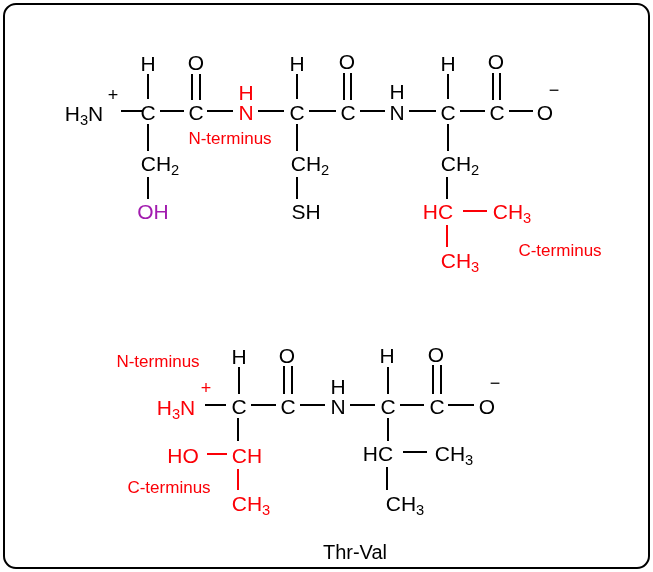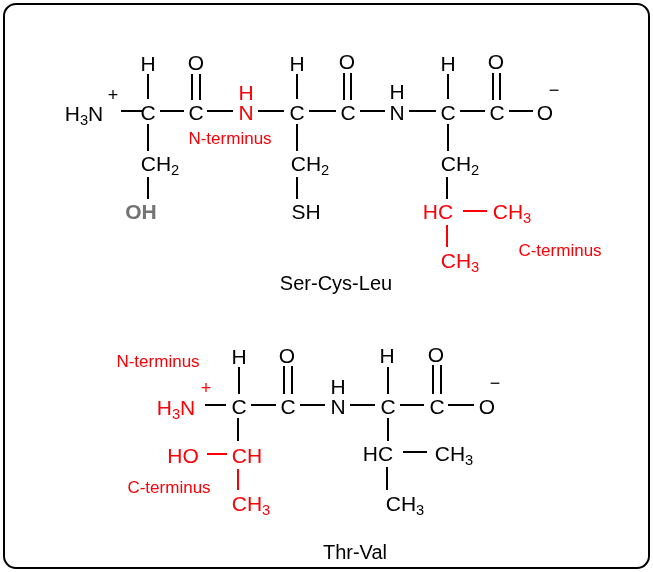--- a/index.html
+++ b/index.html
@@ -38,21 +38,20 @@
     color:#000;
     line-height:1;
     white-space:nowrap;
   }
 </style>
 </head>
 <body>
 
 <div id="stage">
   <div class="frame"></div>
-  <div class="caption" style="left:336px;top:283px;">Ser-Cys-Leu</div>
   <div class="caption" style="left:327px;top:552px;margin-left:28px;">Thr-Val</div>
 <div class="bond" style="background: rgb(0, 0, 0); left: 121px; top: 110px; width: 21px; height: 2px;"></div>
     <div class="bond" style="background: rgb(0, 0, 0); left: 160px; top: 110px; width: 24px; height: 2px;"></div>
     <div class="bond" style="background: rgb(0, 0, 0); left: 207px; top: 110px; width: 26px; height: 2px;"></div>
     <div class="bond" style="background: rgb(0, 0, 0); left: 258px; top: 110px; width: 26px; height: 2px;"></div>
     <div class="bond" style="background: rgb(0, 0, 0); left: 309px; top: 110px; width: 27px; height: 2px;"></div>
     <div class="bond" style="background: rgb(0, 0, 0); left: 360px; top: 110px; width: 25px; height: 2px;"></div>
     <div class="bond" style="background: rgb(0, 0, 0); left: 409px; top: 110px; width: 27px; height: 2px;"></div>
     <div class="bond" style="background: rgb(0, 0, 0); left: 460px; top: 110px; width: 25px; height: 2px;"></div>
     <div class="bond" style="background: rgb(0, 0, 0); left: 509px; top: 110px; width: 24px; height: 2px;"></div>
@@ -88,21 +87,21 @@
     <div class="atom" style="left: 347px; top: 61px; font-size: 21px; color: rgb(0, 0, 0);"><span>O</span></div>
     <div class="atom" style="left: 397px; top: 112px; font-size: 21px; color: rgb(0, 0, 0);"><span>N</span></div>
     <div class="atom" style="left: 397px; top: 91px; font-size: 21px; color: rgb(0, 0, 0);"><span>H</span></div>
     <div class="atom" style="left: 448px; top: 112px; font-size: 21px; color: rgb(0, 0, 0);"><span>C</span></div>
     <div class="atom" style="left: 448px; top: 63px; font-size: 21px; color: rgb(0, 0, 0);"><span>H</span></div>
     <div class="atom" style="left: 497px; top: 112px; font-size: 21px; color: rgb(0, 0, 0);"><span>C</span></div>
     <div class="atom" style="left: 496px; top: 61px; font-size: 21px; color: rgb(0, 0, 0);"><span>O</span></div>
     <div class="atom" style="left: 545px; top: 112px; font-size: 21px; color: rgb(0, 0, 0);"><span>O</span></div>
     <div class="atom" style="left: 554px; top: 90px; font-size: 18px; color: rgb(0, 0, 0);"><span>−</span></div>
     <div class="atom" style="left: 160px; top: 163px; font-size: 21px; color: rgb(0, 0, 0);"><span>C</span><span>H</span><span class="sub">2</span></div>
-    <div class="atom" style="left: 141px; top: 211px; font-size: 21px; color: #737373; font-weight: bold;"><span>O</span><span>H</span></div>
+    <div class="atom" style="left: 153px; top: 211px; font-size: 21px; color: #a21caf;"><span>O</span><span>H</span></div>
     <div class="atom" style="left: 310px; top: 163px; font-size: 21px; color: rgb(0, 0, 0);"><span>C</span><span>H</span><span class="sub">2</span></div>
     <div class="atom" style="left: 306px; top: 211px; font-size: 21px; color: rgb(0, 0, 0);"><span>S</span><span>H</span></div>
     <div class="atom" style="left: 460px; top: 163px; font-size: 21px; color: rgb(0, 0, 0);"><span>C</span><span>H</span><span class="sub">2</span></div>
     <div class="atom" style="left: 438px; top: 211px; font-size: 21px; color: rgb(251, 0, 7);"><span>H</span><span>C</span></div>
     <div class="atom" style="left: 512px; top: 211px; font-size: 21px; color: rgb(251, 0, 7);"><span>C</span><span>H</span><span class="sub">3</span></div>
     <div class="atom" style="left: 460px; top: 260px; font-size: 21px; color: rgb(251, 0, 7);"><span>C</span><span>H</span><span class="sub">3</span></div>
     <div class="atom" style="left: 560px; top: 250px; font-size: 17px; color: rgb(251, 0, 7);"><span>C</span><span>-</span><span>t</span><span>e</span><span>r</span><span>m</span><span>i</span><span>n</span><span>u</span><span>s</span></div>
     <div class="bond" style="background: rgb(0, 0, 0); left: 205px; top: 404px; width: 21px; height: 2px;"></div>
     <div class="bond" style="background: rgb(0, 0, 0); left: 251px; top: 404px; width: 25px; height: 2px;"></div>
     <div class="bond" style="background: rgb(0, 0, 0); left: 300px; top: 404px; width: 25px; height: 2px;"></div>

